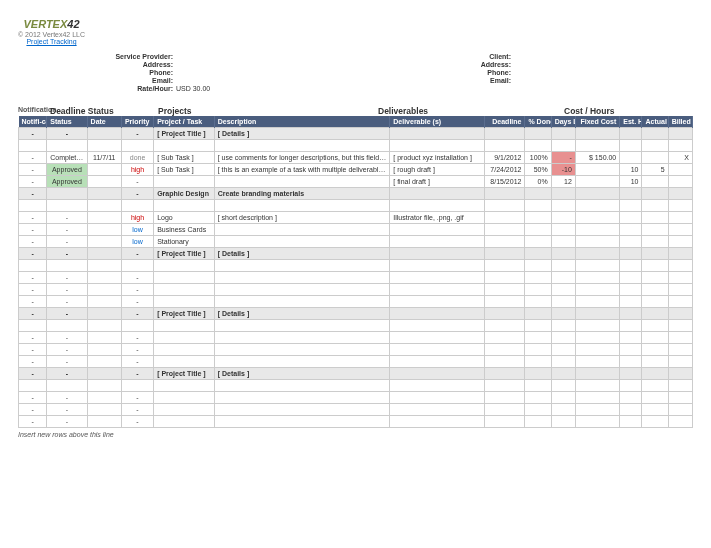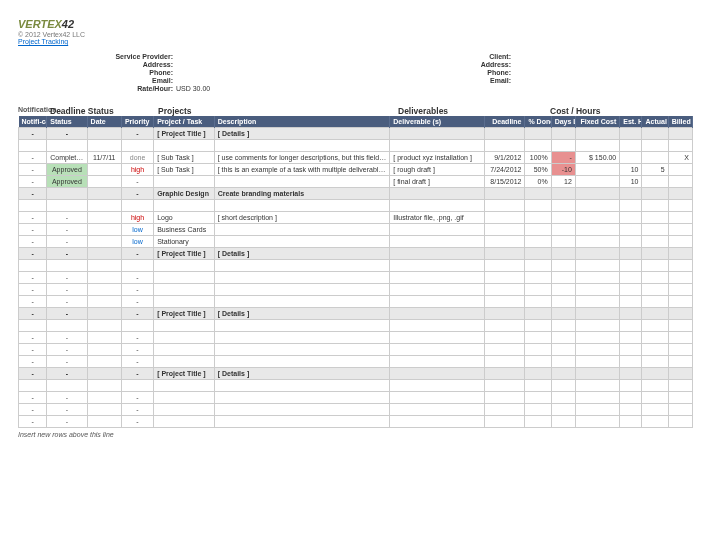--- a/index.html
+++ b/index.html
@@ -1,20 +1,20 @@
 <!DOCTYPE html>
 <html><head>
 <meta charset="utf-8">
 <style>
 *{box-sizing:border-box;margin:0;padding:0}
 body{font-family:Arial,sans-serif;font-size:8px;background:#fff;color:#333;padding:18px;width:711px}
 .header{display:flex;justify-content:space-between;margin-bottom:6px}
 .title{font-size:18px;font-weight:bold;color:#333}
 .subtitle{font-size:8px;color:#555;margin-top:1px}
-.logo-block{text-align:left}
+.logo-block{text-align:center}
 .logo{font-size:11px;font-weight:bold;color:#7a8a3f;font-style:italic}
 .logo-4{font-size:11px;font-weight:bold;color:#333;font-style:italic}
 .copyright{font-size:7px;color:#777;margin-top:1px}
 .link{font-size:7px;color:#0066cc;text-decoration:underline;cursor:pointer}
 .info-row{display:flex;gap:180px;margin:8px 0 14px 90px}
 .info-col{display:flex;flex-direction:column;gap:1px}
 .info-item{display:flex;font-size:7px}
 .info-label{text-align:right;width:68px;font-weight:bold;padding-right:3px}
 .info-value{width:90px}
 .notif-label{font-size:7px;color:#555;width:28px}
@@ -85,22 +85,22 @@
     <div class="info-item">
         <div class="info-label">Email:</div>
         <div class="info-value"></div>
       </div>
   </div>
 </div>
 
 <div class="sections">
   <div style="width:28px" class="notif-label">Notification</div>
   <div style="width:112px;padding-left:4px">Deadline Status</div>
-  <div style="width:240px">Projects</div>
-  <div style="width:152px">Deliverables</div>
+  <div style="width:220px">Projects</div>
+  <div style="width:186px">Deliverables</div>
   <div style="flex:1;text-align:left;padding-right:70px">Cost / Hours</div>
 </div>
 
 <table>
 <colgroup>
 <col style="width:28px">
       <col style="width:40px">
       <col style="width:34px">
       <col style="width:32px">
 <col style="width:60px">

